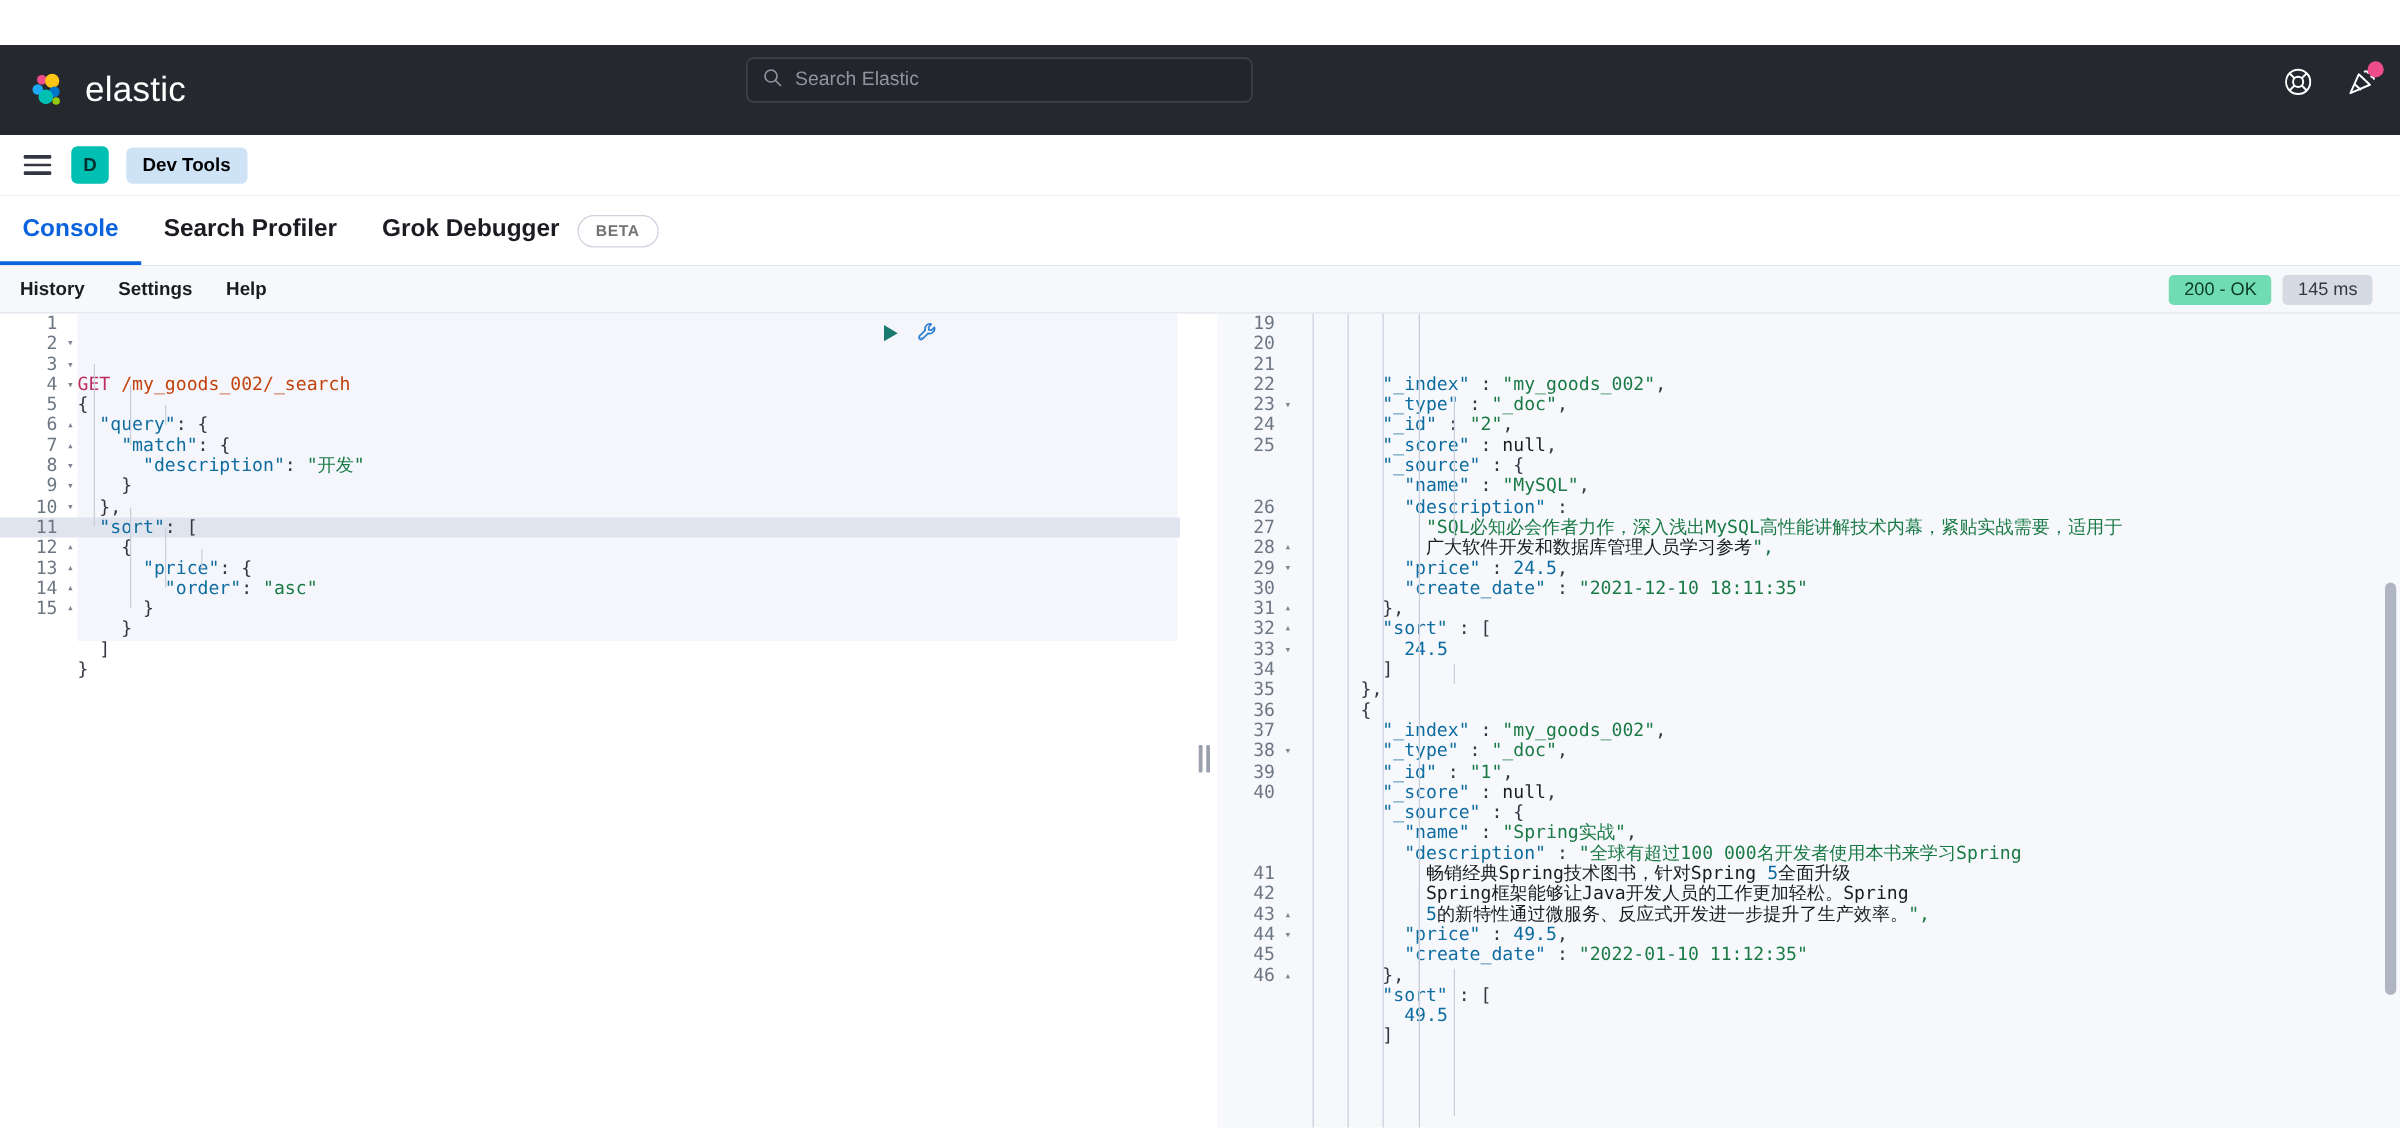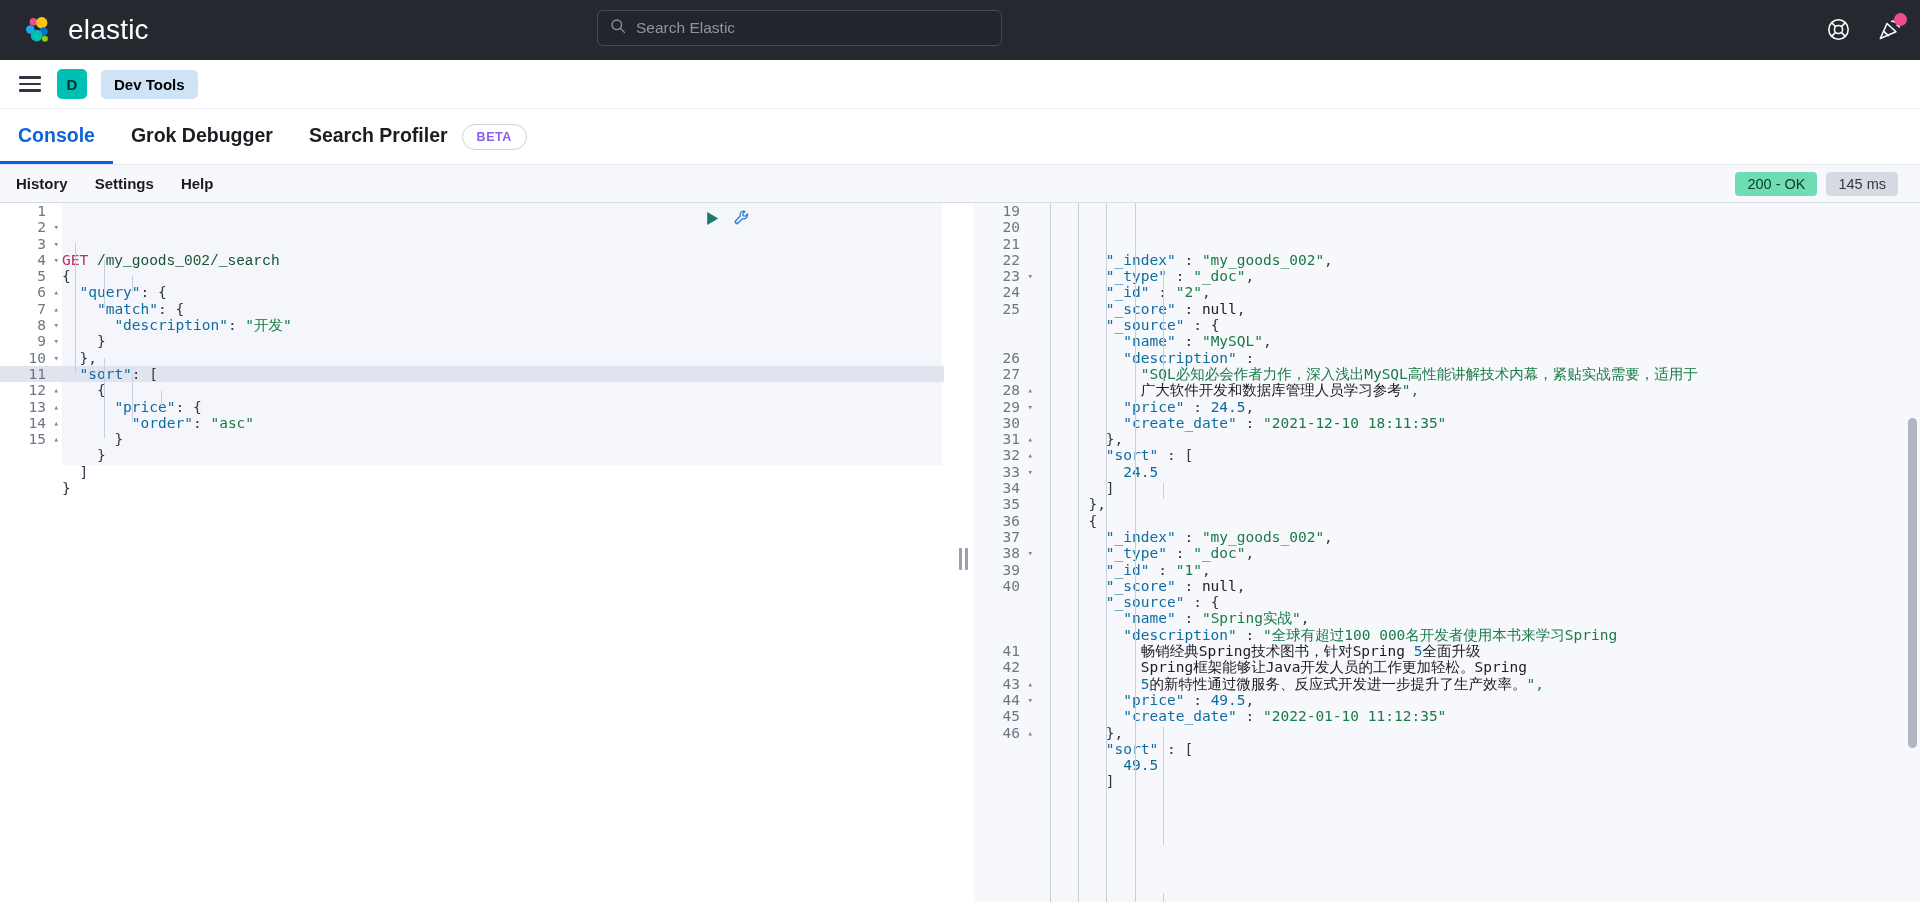--- a/index.html
+++ b/index.html
@@ -5,25 +5,26 @@
   * { box-sizing: border-box; margin: 0; padding: 0; }
   html, body {
     width: 1920px; height: 902px;
     font-family: "Liberation Sans", sans-serif;
     background: #ffffff;
     overflow: hidden;
   }
 
   
   .topbar {
-    height: 60px;
+    height: 72px;
     background: #25282f;
     display: flex;
     align-items: center;
     position: relative;
+    margin-top: 36px;
   }
   .brand {
     display: flex; align-items: center; gap: 13px;
     margin-left: 22px;
   }
   .elastic-logo { width: 33px; height: 33px; display: block; }
   .brand-name {
     color: #ffffff;
     font-size: 28px;
     font-weight: 300;
@@ -114,21 +115,21 @@
     font-weight: 700;
     color: #1a1c21;
     cursor: pointer;
     border-bottom: 3px solid transparent;
     position: relative;
   }
   .tab.active { color: #0b64dd; border-bottom-color: #0b64dd; }
   .beta-pill {
     border: 1px solid #cbd2dc;
     border-radius: 20px;
-    color: #8b5cf6;
+    color: #737373;
     font-size: 12.5px;
     font-weight: 700;
     letter-spacing: 0.5px;
     padding: 5px 14px;
     margin-left: -4px;
     align-self: center;
     cursor: default;
   }
 
   
@@ -246,21 +247,21 @@
     position: absolute;
     right: 200px; top: 6px;
     display: flex; align-items: center; gap: 12px;
     z-index: 6;
   }
   .play-btn { cursor: pointer; line-height: 0; }
   .wrench-btn { cursor: pointer; line-height: 0; }
 
   
   .t-method { color: #bd2e5f; }
-  .t-url    { color: #14532d; font-family: Liberation Mono, monospace; }
+  .t-url    { color: #c2410c; }
   .t-key    { color: #0f6ca0; }
   .t-str    { color: #1a7a45; }
   .t-num    { color: #0a6b9e; }
   .t-punct  { color: #343741; }
   .t-null   { color: #1a1c21; }
 
   .indent-guides { position: absolute; left: 0; top: 0; bottom: 0; right: 0; pointer-events: none; }
   .iguide { position: absolute; width: 1px; background: #c9cfda; }
 
   .v-scrollbar {
@@ -330,22 +331,22 @@
     <i></i>
       <i></i>
       <i></i>
   </div>
   <div class="space-avatar">D</div>
   <div class="crumb-pill">Dev Tools</div>
 </div>
 
 <div class="tabs-bar">
   <div class="tab active">Console</div>
+  <div class="tab">Search Profiler</div>
   <div class="tab">Grok Debugger</div>
-  <div class="tab">Search Profiler</div>
   <div class="beta-pill">BETA</div>
 </div>
 
 <div class="subbar">
   <span class="subbar-link">History</span>
   <span class="subbar-link">Settings</span>
   <span class="subbar-link">Help</span>
   <div class="subbar-right">
     <span class="status-badge">200 - OK</span>
     <span class="time-badge">145 ms</span>

